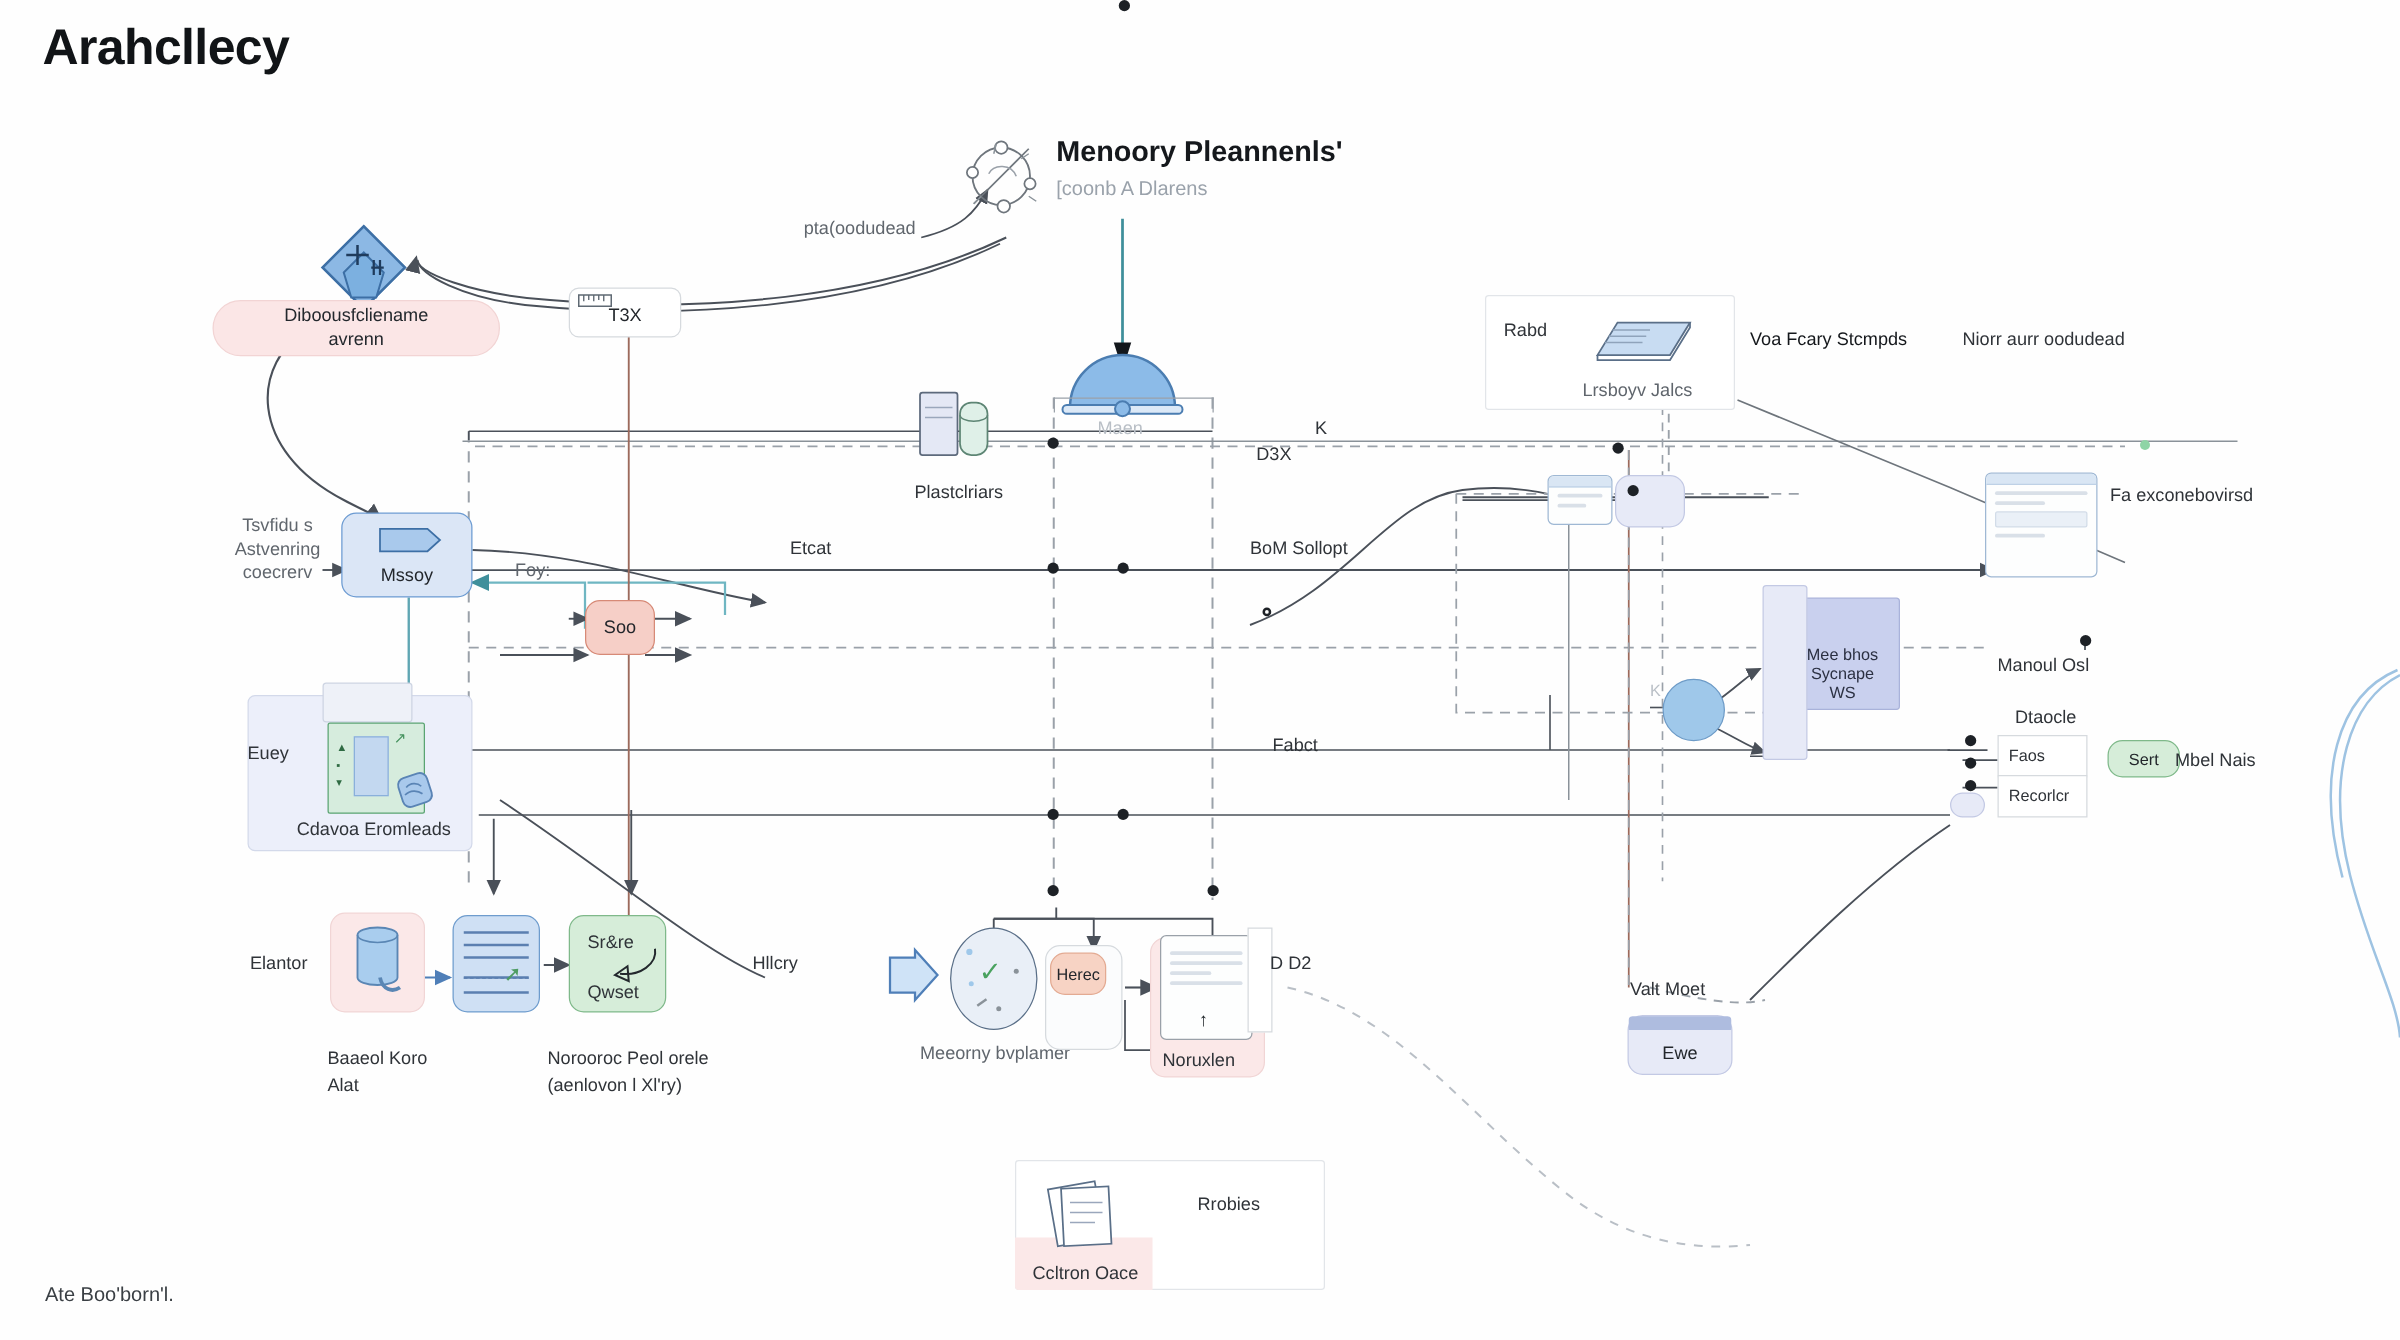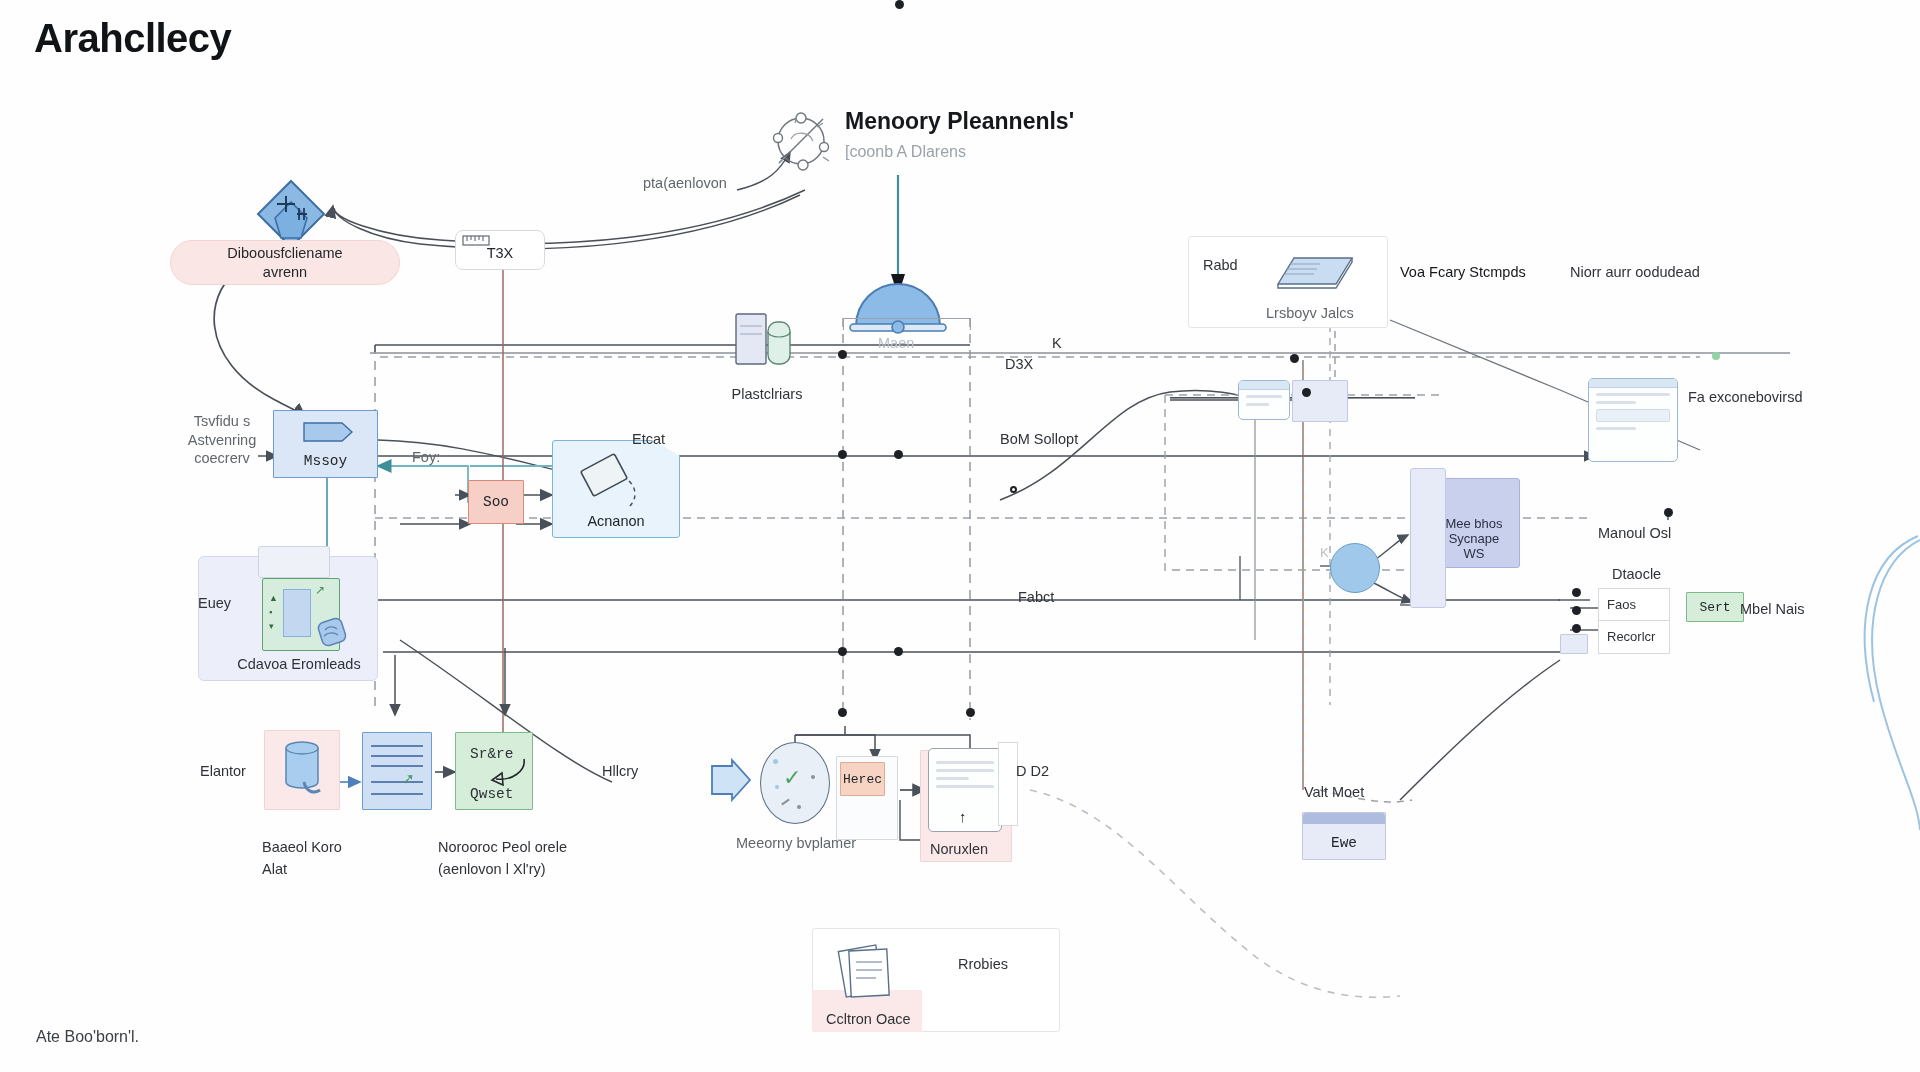--- a/index.html
+++ b/index.html
@@ -80,21 +80,21 @@
   .box-lblue  { background:#e8f3fc; border:1.6px solid #7db4de; }
   .box-red    { background:#f6cfc7; border:1.4px solid #d78a77; }
   .box-green  { background:#d6edd9; border:1.4px solid #7fb98a; }
   .box-plain  { background:#ffffff; border:1.2px solid #d6dade; }
   .box-lav    { background:#e7eaf7; border:1.2px solid #c3c9e4; }
   .box-grey   { background:#eef1f8; border:1.2px solid #cdd4e2; }
   .box-peach  { background:#f7d3c4; border:1.2px solid #e3aa92; }
   .box-pinkbg { background:#fbe8e8; border:1.2px solid #f1d5d5; }
   .box-doc    { background:#cfe0f4; border:1.4px solid #6e9ccd; }
 
-  .rnd4  { border-radius: 1px; font-family: Liberation Mono, monospace; }
+  .rnd4  { border-radius: 12px; }
   .rnd8  { border-radius: 8px; }
 
   .group {
     position: absolute;
     background: #eceffa;
     border: 1px solid #d3d9ea;
     border-radius: 6px;
   }
 
   .panel {
@@ -251,21 +251,21 @@
     <circle cx="36" cy="13" r="5" fill="#fff" stroke="#6f767d" stroke-width="1.4"></circle>
     <circle cx="13" cy="33" r="4.5" fill="#fff" stroke="#6f767d" stroke-width="1.4"></circle>
     <circle cx="59" cy="42" r="4.5" fill="#fff" stroke="#6f767d" stroke-width="1.4"></circle>
     <circle cx="38" cy="60" r="5" fill="#fff" stroke="#6f767d" stroke-width="1.4"></circle>
     <path d="M14,58 L58,14" stroke="#6f767d" stroke-width="1.4"></path>
     <path d="M26,34 C30,26 44,26 48,36" fill="none" stroke="#9aa1a9" stroke-width="1.3"></path>
     <path d="M30,18 L32,10 M52,22 L58,18 M58,52 L64,56 M20,52 L14,58" stroke="#8a9299" stroke-width="1.2"></path>
   </svg>
   <div class="hdr-title">Menoory Pleannenls'</div>
   <div class="hdr-sub">[coonb A Dlarens</div>
-  <div class="lbl mid" style="left:643px; top:174px;">pta(aenlovon</div>
+  <div class="lbl mid" style="left:643px; top:174px;">pta(oodudead</div>
 
   <svg class="ico" style="left:255px; top:178px; width:72px; height:72px;" viewBox="0 0 72 72">
     <path d="M36,3 L69,36 L36,69 L3,36 z" fill="#8cb8e4" stroke="#3d6fa5" stroke-width="2"></path>
     <path d="M20,40 L36,24 L52,40 L46,60 L26,60 z" fill="#7cb0e0" stroke="#3d6fa5" stroke-width="1.6"></path>
     <path d="M22,26 L40,26 M31,18 L31,34" stroke="#1f3b5c" stroke-width="2"></path>
     <path d="M42,36 L52,36 M44,30 L44,42 M49,30 L49,42" stroke="#1f3b5c" stroke-width="1.8"></path>
   </svg>
 
   <div class="node pill" style="left:170px; top:240px; width:230px; height:45px;">
     <div style="width:100%; text-align:center;">
@@ -307,27 +307,20 @@
     <path d="M12,24 C16,20 22,20 26,23" fill="none" stroke="#5a84b5" stroke-width="1.3"></path>
   </svg>
   <div class="lbl" style="left:200px; top:655px; width:178px; text-align:center;padding-left:20px;">Cdavoa Eromleads</div>
   <div class="lbl" style="left:198px; top:594px;">Euey</div>
 
   <div class="node box-red rnd4" style="left:468px; top:480px; width:56px; height:44px;">
     <div class="cap" style="padding-bottom:0; align-self:center;">Soo</div>
   </div>
   <div class="lbl mid" style="left:412px; top:448px;">Foy:</div>
 
-  <div class="node box-lblue" style="left:552px; top:440px; width:128px; height:98px; border-radius:3px; clip-path: polygon(0 0, 78% 0, 100% 16%, 100% 100%, 0 100%);">
-    <svg class="ico" style="left:24px; top:12px; width:80px; height:62px;" viewBox="0 0 80 62">
-      <rect x="8" y="8" width="38" height="28" rx="2" fill="#eef3f6" stroke="#3f4a55" stroke-width="1.6" transform="rotate(-28 27 22)"></rect>
-      <path d="M52,28 C60,36 60,46 52,54" fill="none" stroke="#3f4a55" stroke-width="1.4" stroke-dasharray="4 4"></path>
-    </svg>
-    <div class="cap">Acnanon</div>
-  </div>
   <div class="lbl" style="left:632px; top:430px;">Etcat</div>
 
   <svg class="ico" style="left:732px; top:310px; width:66px; height:62px;" viewBox="0 0 66 62">
     <rect x="4" y="4" width="30" height="50" rx="2" fill="#e4e8f5" stroke="#5d6a7c" stroke-width="1.4"></rect>
     <path d="M8,16 L30,16 M8,24 L30,24" stroke="#9aa7bc" stroke-width="1.2"></path>
     <rect x="36" y="12" width="22" height="42" rx="9" fill="#dff0e8" stroke="#5d8574" stroke-width="1.4"></rect>
     <path d="M36,22 A11,5 0 0 0 58,22" fill="none" stroke="#5d8574" stroke-width="1.2"></path>
   </svg>
   <div class="lbl" style="left:712px; top:385px; width:110px; text-align:center;">Plastclriars</div>
 

